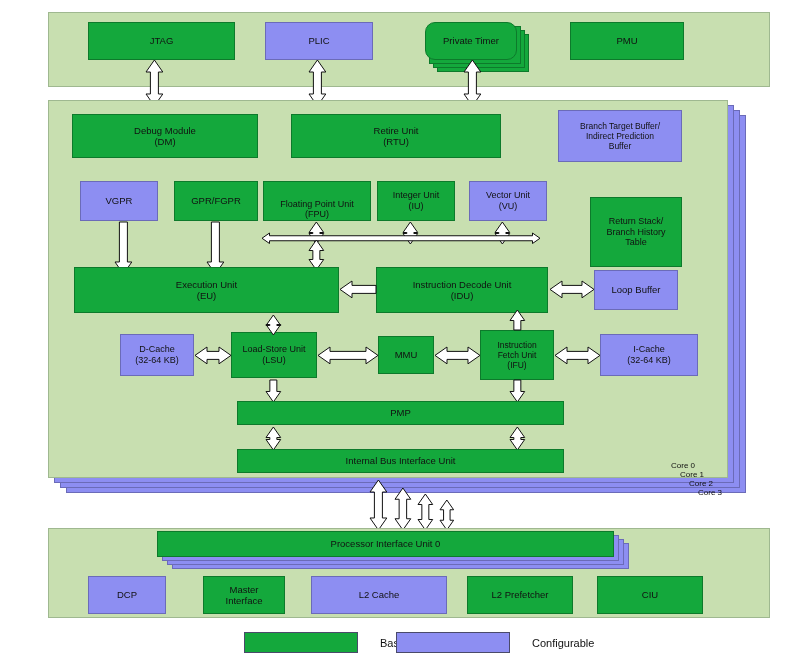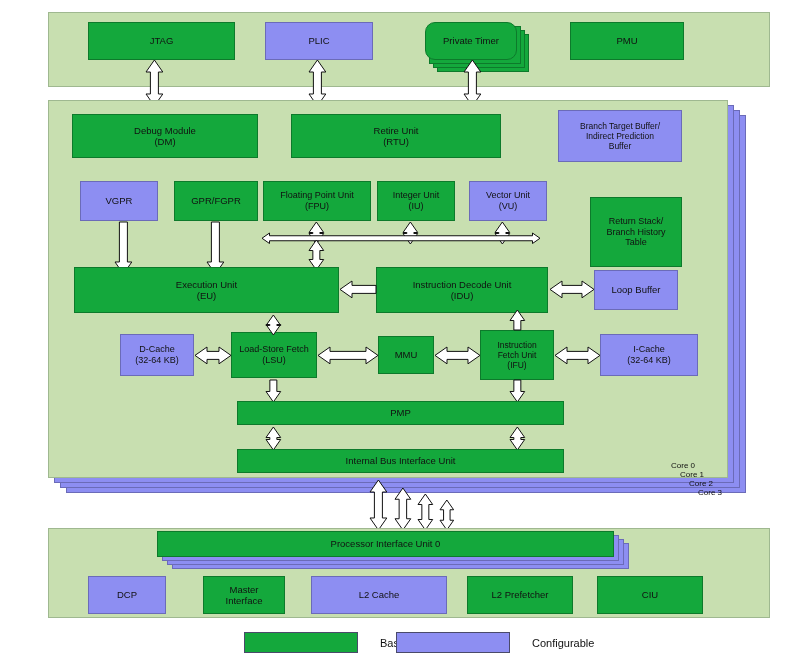--- a/index.html
+++ b/index.html
@@ -113,21 +113,21 @@
     <div class="blk purple" style="left: 80px; top: 181px; width: 78px; height: 40px; font-size: 9.5px;">
       <span>
         <div>VGPR</div>
       </span>
     </div>
     <div class="blk green" style="left: 174px; top: 181px; width: 84px; height: 40px; font-size: 9.5px;">
       <span>
         <div>GPR/FGPR</div>
       </span>
     </div>
-    <div class="blk green" style="left: 263px; top: 181px; width: 108px; height: 40px; font-size: 9px;">
+    <div class="blk green" style="left: 263px; top: 181px; width: 108px; height: 40px; font-size: 9px; align-items: flex-end;">
       <span>
         <div>Floating Point Unit</div>
         <div>(FPU)</div>
       </span>
     </div>
     <div class="blk green" style="left: 377px; top: 181px; width: 78px; height: 40px; font-size: 9px;">
       <span>
         <div>Integer Unit</div>
         <div>(IU)</div>
       </span>
@@ -208,21 +208,21 @@
       </svg>
     </div>
     <div class="blk purple" style="left: 120px; top: 334px; width: 74px; height: 42px; font-size: 9px;">
       <span>
         <div>D-Cache</div>
         <div>(32-64 KB)</div>
       </span>
     </div>
     <div class="blk green" style="left: 231px; top: 332px; width: 86px; height: 46px; font-size: 9px;">
       <span>
-        <div>Load-Store Fetch</div>
+        <div>Load-Store Unit</div>
         <div>(LSU)</div>
       </span>
     </div>
     <div class="blk green" style="left: 378px; top: 336px; width: 56px; height: 38px; font-size: 9.5px;">
       <span>
         <div>MMU</div>
       </span>
     </div>
     <div class="blk green" style="left: 480px; top: 330px; width: 74px; height: 50px; font-size: 8.5px;">
       <span>

